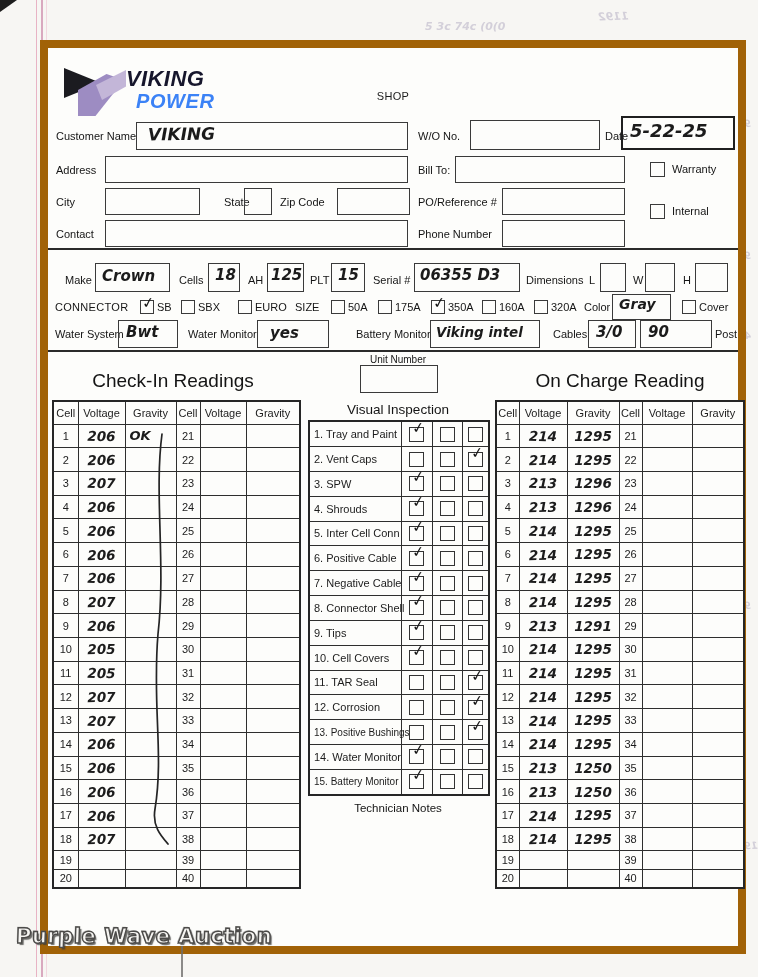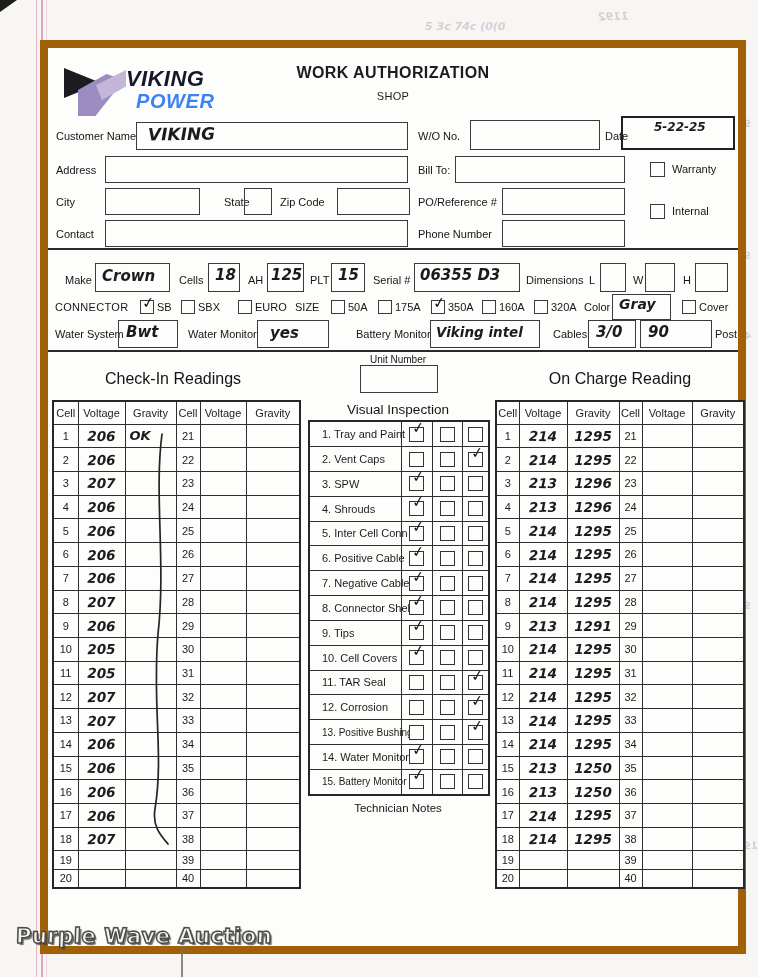--- a/index.html
+++ b/index.html
@@ -11,31 +11,31 @@
   .lbl{position:absolute;font-size:11px;color:#151515;white-space:nowrap;}
   .box{position:absolute;border:1px solid #3a3a3a;background:transparent;}
   .hwval{position:absolute;font-family:"DejaVu Sans",sans-serif;font-style:italic;font-weight:bold;
          color:#1b1b1b;white-space:nowrap;}
   .cb{position:absolute;width:12px;height:12px;border:1px solid #3a3a3a;background:#fdfdfb;}
   .chk{position:absolute;font-family:"DejaVu Sans",sans-serif;font-weight:bold;font-size:15px;
        color:#151515;transform:rotate(-8deg);line-height:1;}
   .hline{position:absolute;left:0;width:100%;border-top:2px solid #2a2a2a;height:0;}
   .title-main{position:absolute;font-size:16px;font-weight:bold;letter-spacing:.4px;text-align:center;}
   .title-sub{position:absolute;font-size:11px;text-align:center;letter-spacing:.3px;}
-  .sec-title{position:absolute;font-size:16px;text-align:center;color:#141414;}
+  .sec-title{position:absolute;font-size:19px;text-align:center;color:#141414;}
   table.rdg{position:absolute;border-collapse:collapse;table-layout:fixed;background:#fdfdfb;
             border:2px solid #262626;}
   table.rdg td{border:1px solid #2e2e2e;padding:0;font-size:11px;text-align:center;
                vertical-align:middle;overflow:hidden;}
   table.rdg td.v,.rdg td.g{font-family:"DejaVu Sans",sans-serif;font-style:italic;font-weight:bold;
                font-size:13.5px;}
   table.insp{position:absolute;border-collapse:collapse;table-layout:fixed;background:#fdfdfb;
              border:2px solid #262626;}
   table.insp td{border:1px solid #2e2e2e;padding:0;font-size:11px;vertical-align:middle;}
-  table.insp td.item{padding-left:12px;white-space:nowrap;}
+  table.insp td.item{padding-left:4px;white-space:nowrap;}
   table.insp tr.hdr td{background:#f6cddf;font-weight:bold;font-style:italic;text-align:center;}
   table.insp tr.hdr td.item{font-size:13px;text-align:center;padding-left:0;}
   table.insp tr.hdr td.sm{font-size:9.5px;}
   .ibox{position:relative;width:13px;height:13px;border:1px solid #333;margin:0 auto;background:#fdfdfb;}
   .ibox .chk{left:2px;top:-7px;}
   .ghost{position:absolute;font-family:"DejaVu Sans",sans-serif;font-style:italic;font-weight:bold;
          color:#8f86a8;opacity:.34;white-space:nowrap;}
   .pinkline{position:absolute;top:0;height:977px;}
   .corner-mark{position:absolute;left:0;top:0;width:17px;height:12px;background:#1d1d1d;
                clip-path:polygon(0 0,100% 0,0 100%);}
@@ -95,33 +95,32 @@
 
   <div class="form">
 
     <div class="abs" style="left:14px;top:12px;width:200px;height:64px;">
       <div class="logo-tri"></div>
       <div class="logo-swoosh"></div>
       <div class="logo-swoosh2"></div>
       <div class="logo-viking">VIKING</div>
       <div class="logo-power">POWER</div>
     </div>
-    <div class="title-main" style="left:200px;width:290px;top:16px;">WORK AUTHORIZATION</div>
     <div class="title-sub" style="left:200px;width:290px;top:42px;">SHOP</div>
 
     <div class="lbl" style="left:8px;top:82px;">Customer Name</div>
     <div class="box" style="left:88px;top:74px;width:270px;height:26px;"></div>
     <div class="hwval" style="left:100px;top:76px;font-size:17px;transform:rotate(-1deg);">VIKING</div>
 
     <div class="lbl" style="left:370px;top:82px;">W/O No.</div>
     <div class="box" style="left:422px;top:72px;width:128px;height:28px;"></div>
 
     <div class="lbl" style="left:557px;top:82px;">Date</div>
     <div class="box" style="left:573px;top:68px;width:110px;height:30px;border-width:2px;border-color:#1f1f1f;"></div>
-    <div class="hwval" style="left:582px;top:72px;font-size:12px;margin-left:24px;">5-22-25</div>
+    <div class="hwval" style="left:582px;top:72px;font-size:18px;">5-22-25</div>
 
     <div class="lbl" style="left:8px;top:116px;">Address</div>
     <div class="box" style="left:57px;top:108px;width:301px;height:25px;"></div>
 
     <div class="lbl" style="left:370px;top:116px;">Bill To:</div>
     <div class="box" style="left:407px;top:108px;width:168px;height:25px;"></div>
 
     <div class="cb" style="left:602px;top:114px;width:13px;height:13px;"></div>
     <div class="lbl" style="left:624px;top:115px;">Warranty</div>
 

